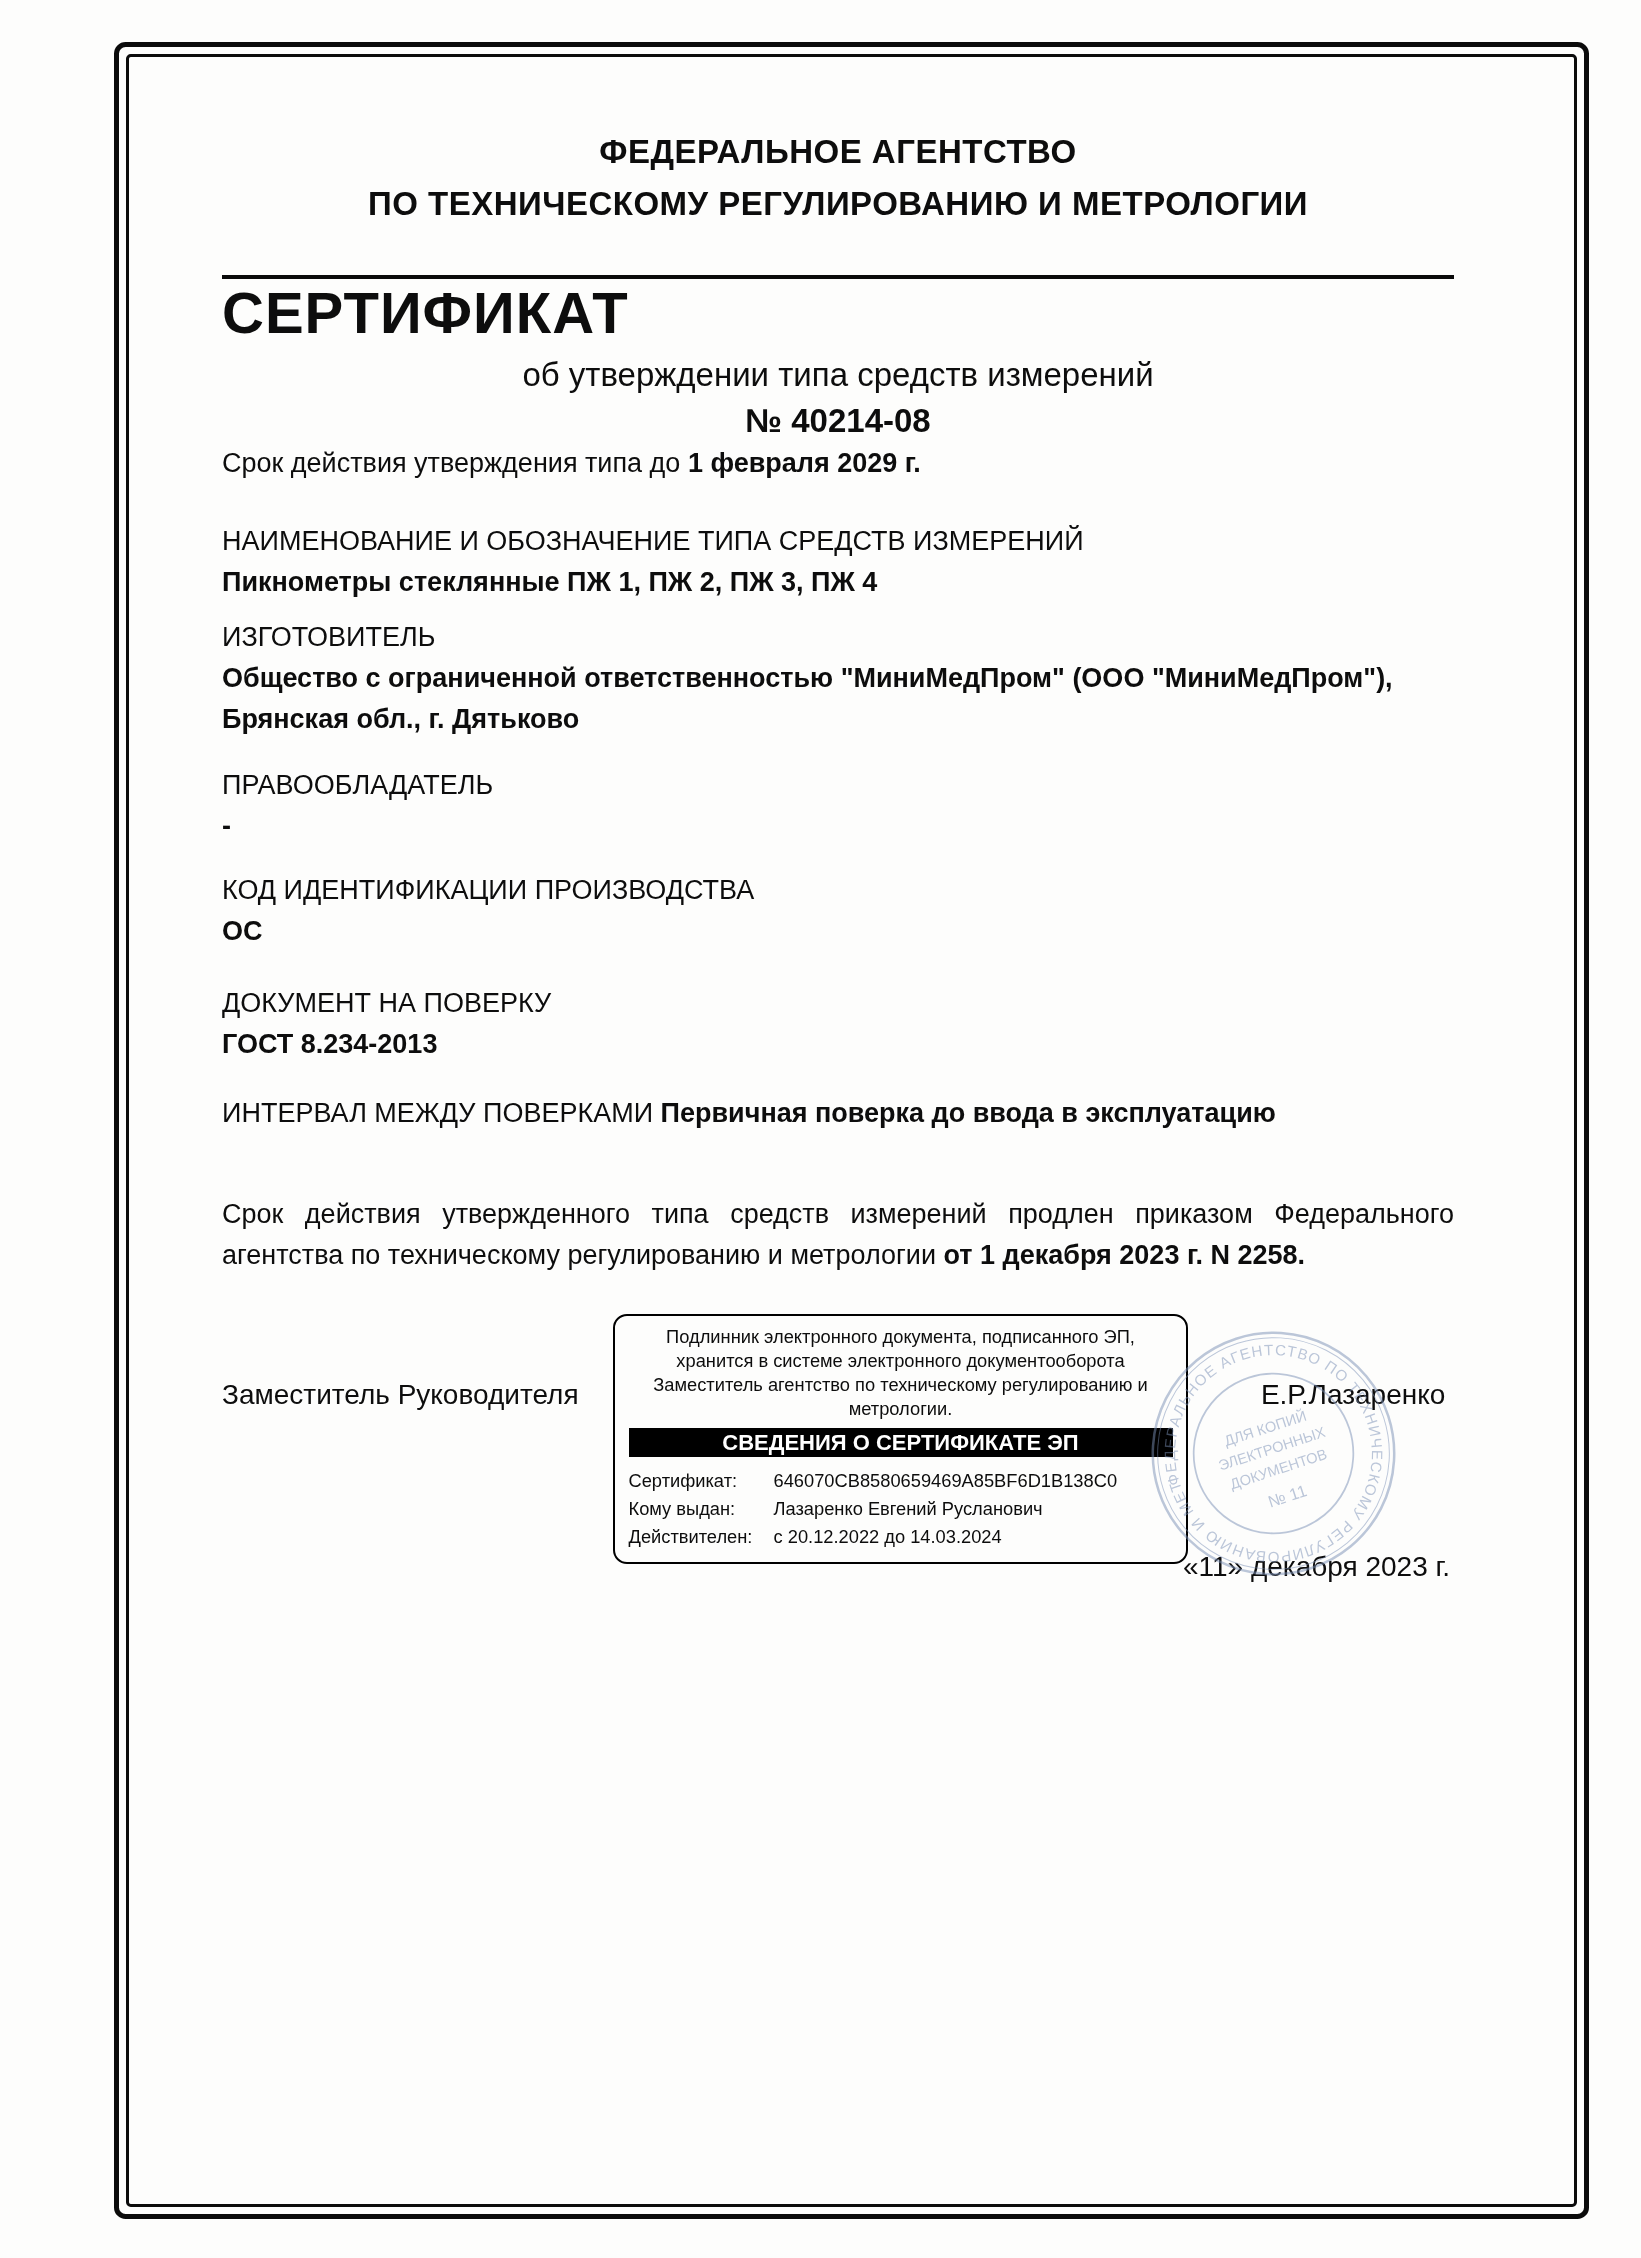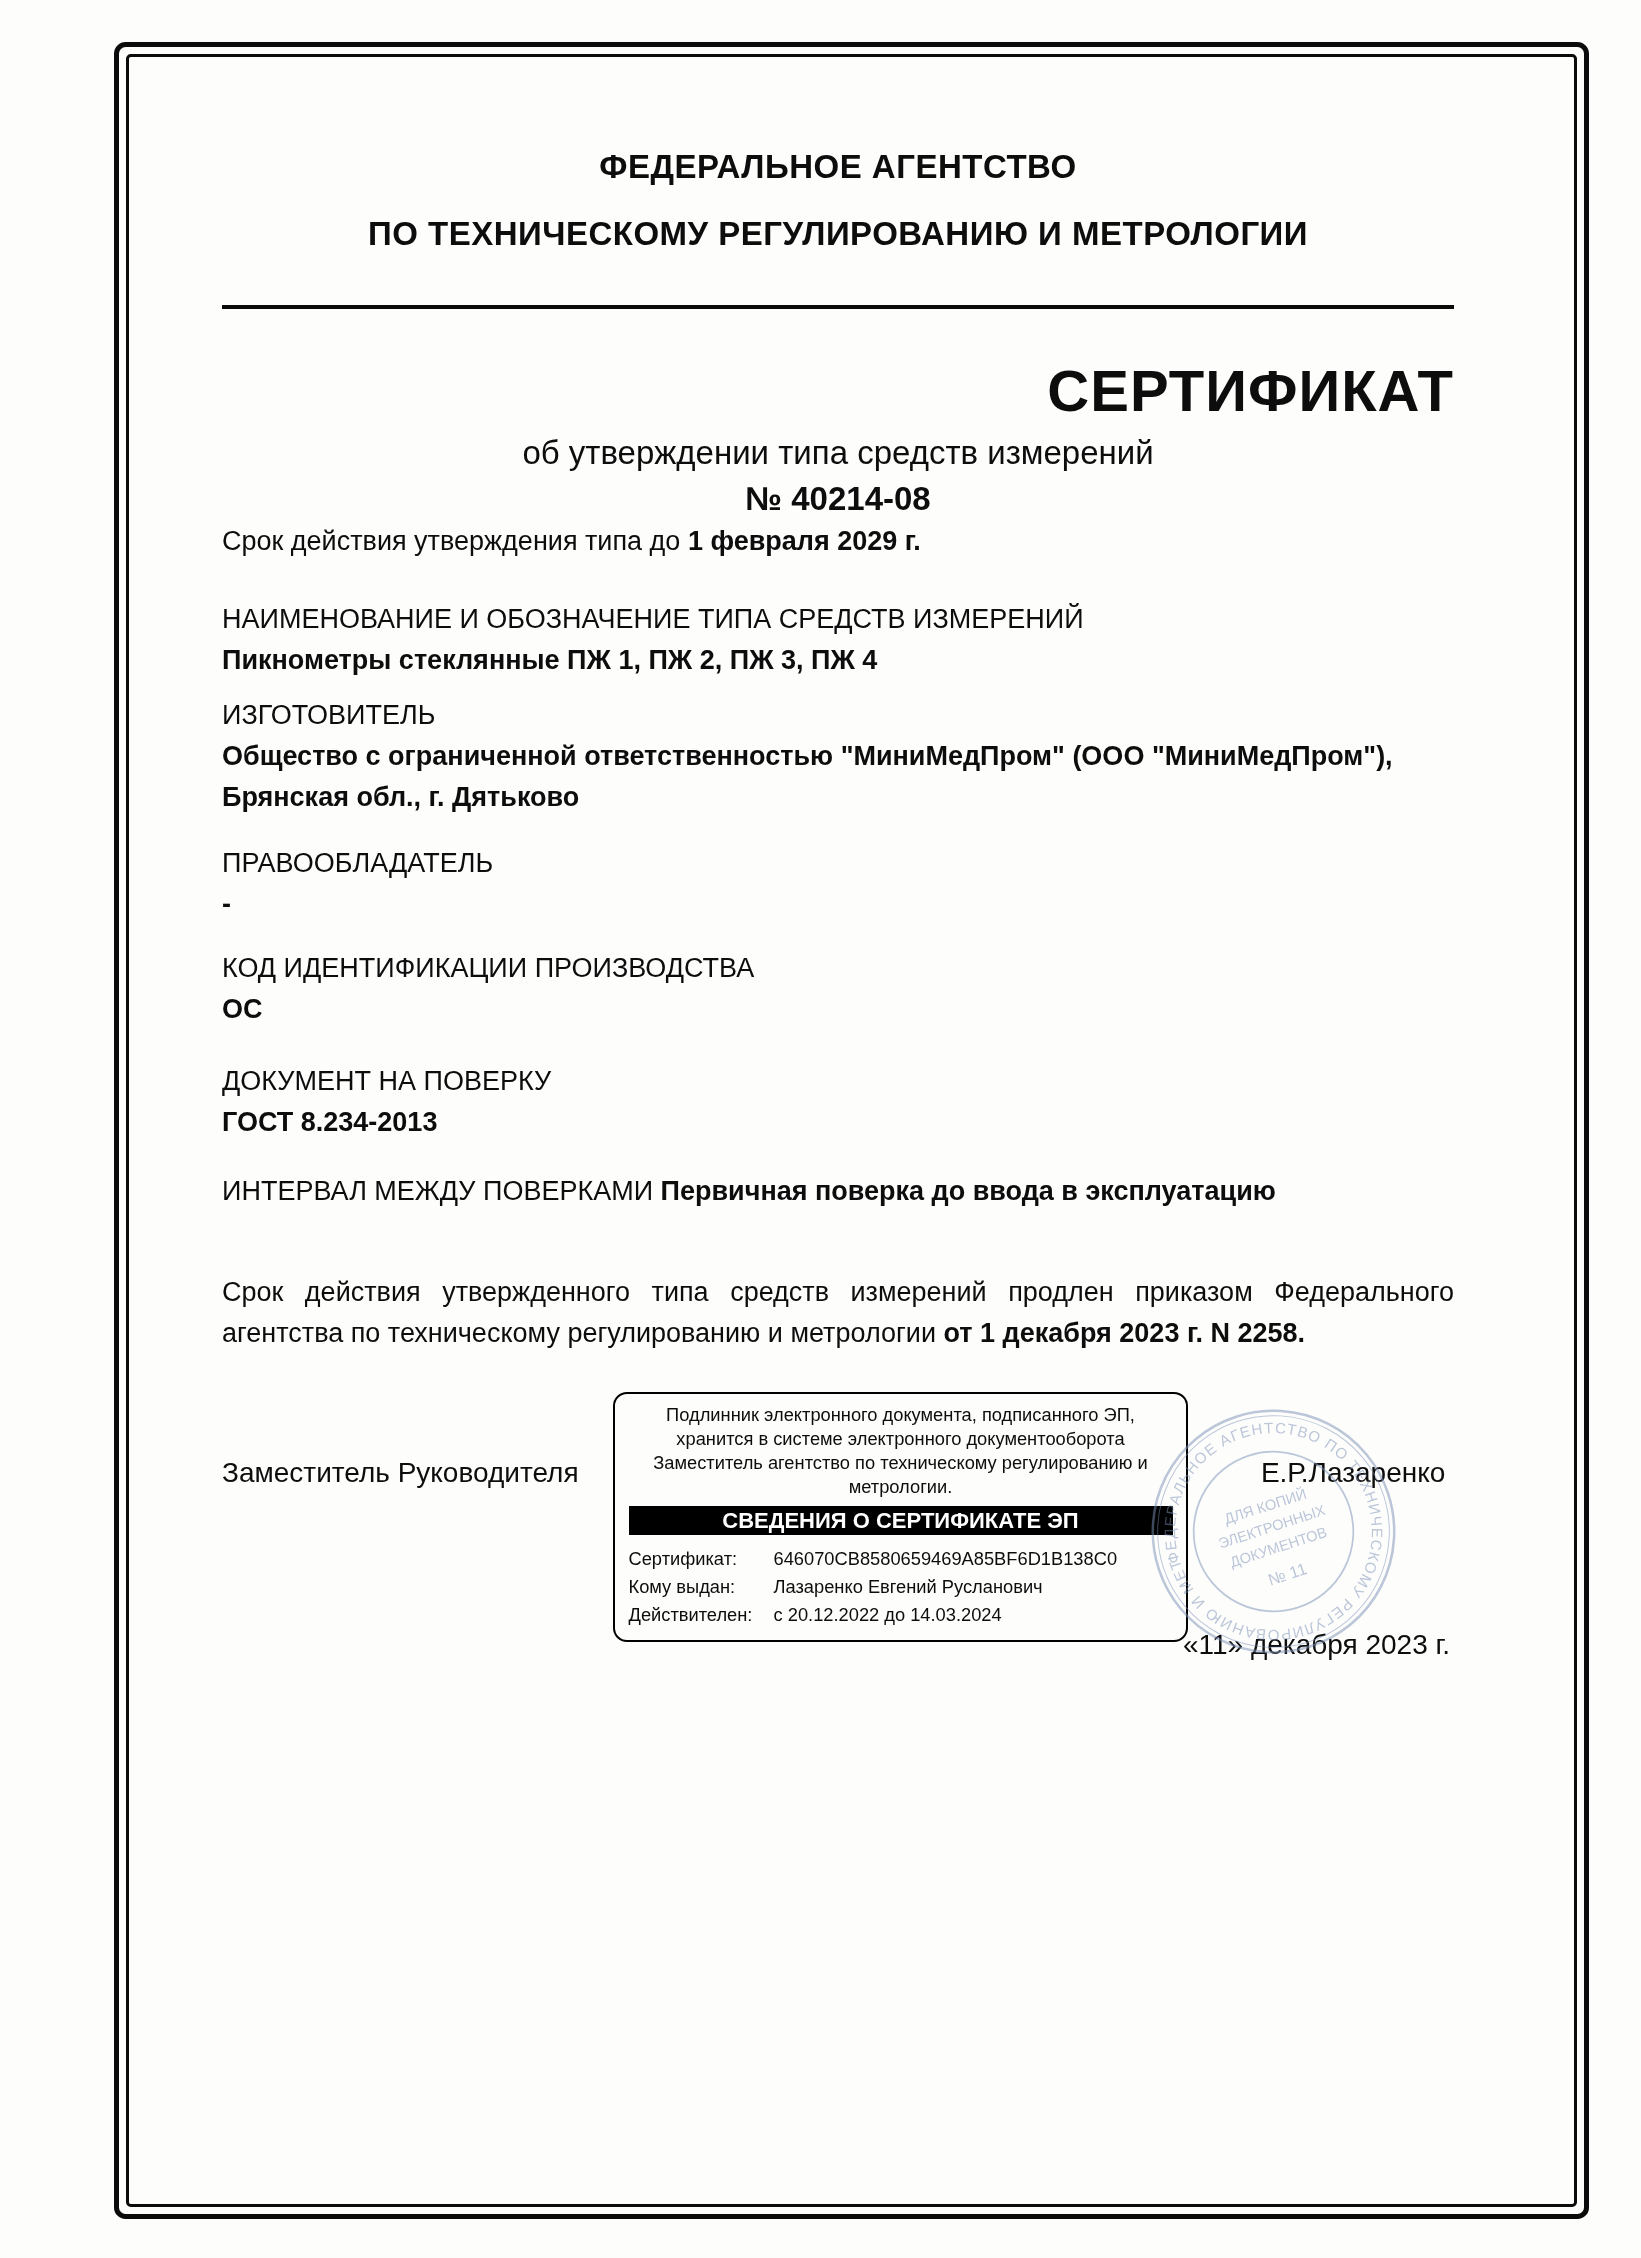--- a/index.html
+++ b/index.html
@@ -22,26 +22,25 @@
     border:3.9px solid #0b0b0b; border-radius:4.8px;
   }
 
   .content {
     position:absolute; left:222px; top:126px; width:1232px;
   }
 
   .agency {
     text-align:center; font-weight:700; font-size:33px; line-height:52px;
     letter-spacing:0.5px;
-    margin-top:15px;
   }
   .rule { height:3.9px; background:#0a0a0a; margin-top:45px; }
 
   .doc-title {
-    margin-top:48px; text-align:right;
+    text-align:left;
     font-size:58px; font-weight:700; line-height:68px; letter-spacing:1px;
   }
   .doc-subtitle { margin-top:5.8px; text-align:center; font-size:33px; line-height:44px; }
   .doc-number  { margin-top:1.9px; text-align:center; font-size:33px; font-weight:700; line-height:44px; }
 
   .line, .section, .extension { font-size:27px; line-height:41px; }
   .b { font-weight:700; }
 
   .validity { }
 

